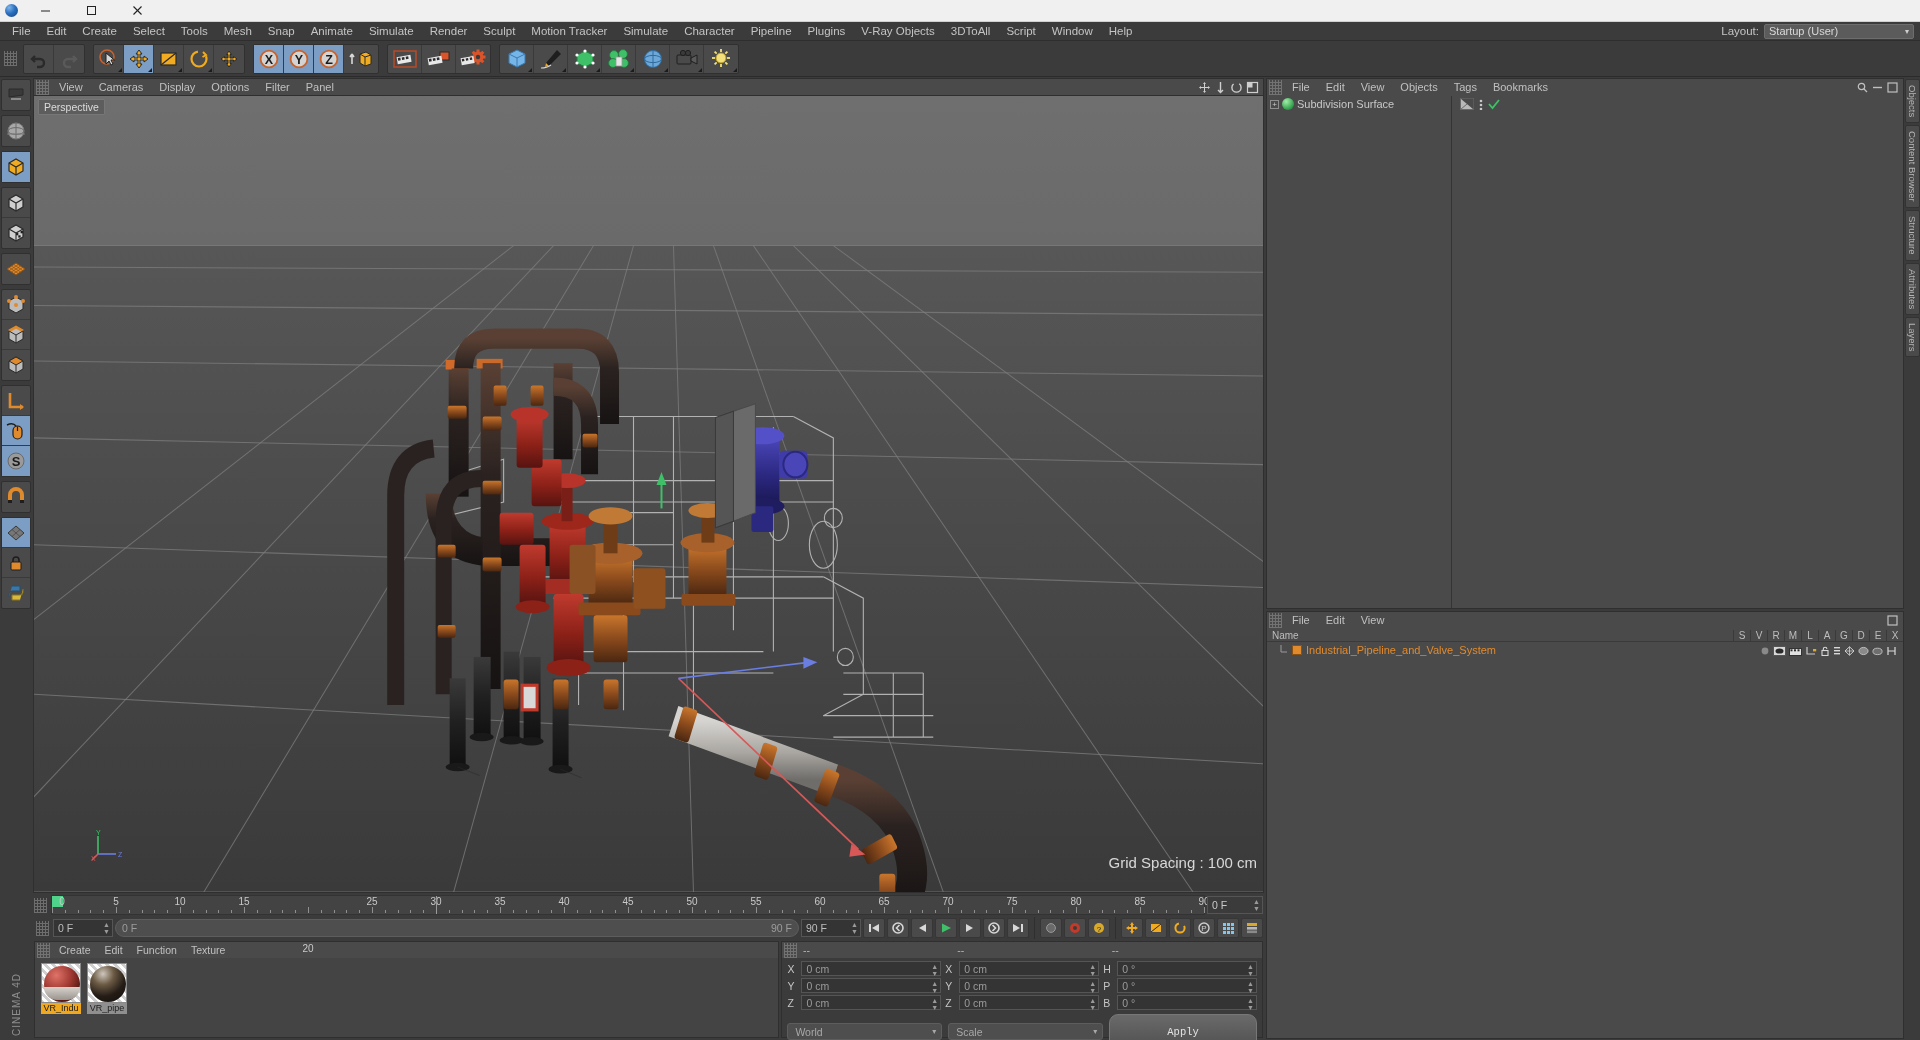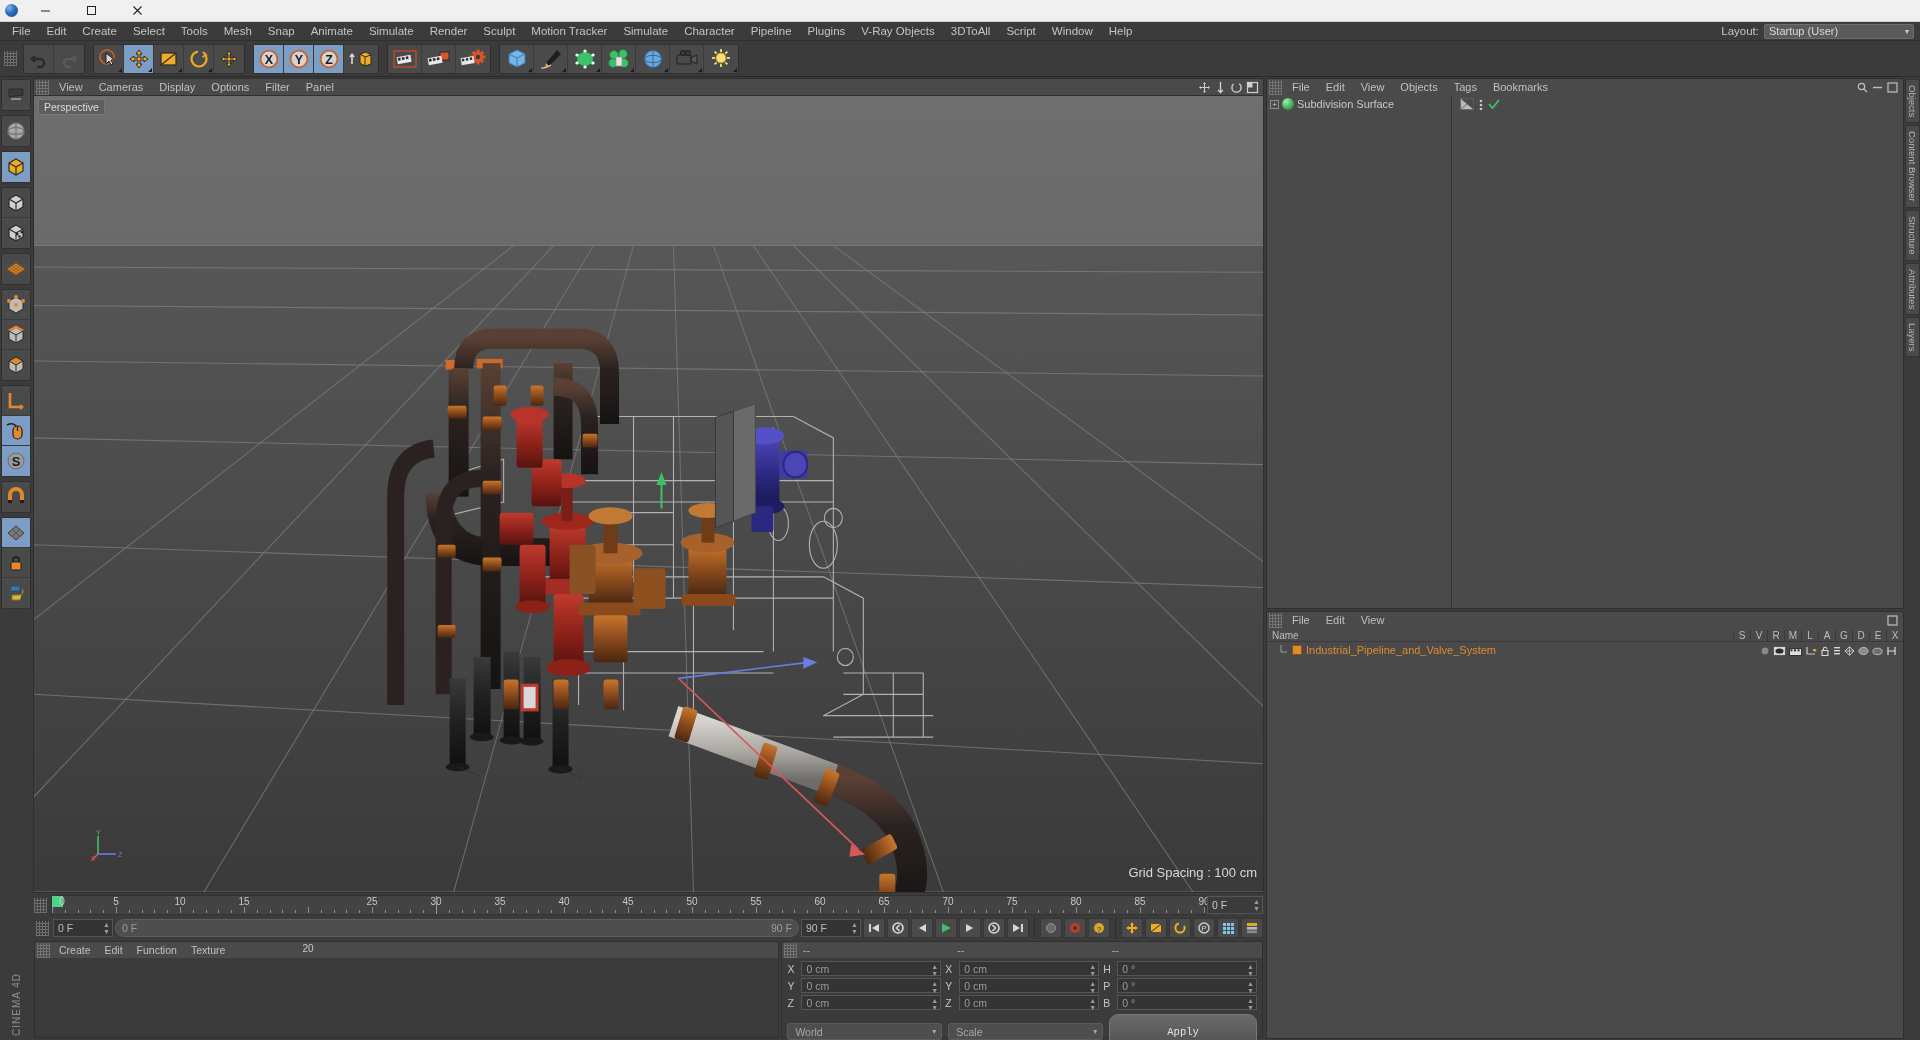--- a/index.html
+++ b/index.html
@@ -68,21 +68,21 @@
     background-image:repeating-linear-gradient(0deg,#8a8a8a 0 1px,transparent 1px 3px),
                      repeating-linear-gradient(90deg,#8a8a8a 0 1px,transparent 1px 3px);
     background-size:3px 3px;opacity:.65;}
   .vpmenu .mi{font-size:11px;color:#c0c0c0;padding:0 8px;line-height:17px;}
   .vpmenu .vpicons{margin-left:auto;display:flex;gap:3px;padding-right:4px;}
 
   .viewport{position:relative;flex:1 1 auto;min-height:0;overflow:hidden;border:1px solid #2f2f2f;
     background:linear-gradient(#6e6e6e 0%,#6a6a6a 37.5%,#555555 37.6%,#3d3d3d 100%);}
   .persp-tag{position:absolute;left:4px;top:3px;background:#5d5d5d;border:1px solid #777;
     font-size:10.5px;color:#dcdcdc;padding:1px 5px;border-radius:1px;z-index:6;}
-  .gridspacing{position:absolute;right:6px;bottom:12px;font-size:13px;color:#d8d8d8;z-index:6;}
+  .gridspacing{position:absolute;right:6px;bottom:21px;font-size:15px;color:#d8d8d8;z-index:6;}
   .axisgiz{position:absolute;left:56px;bottom:26px;z-index:6;}
 
   
   .timeline{height:22px;background:#3b3b3b;display:flex;align-items:center;flex:0 0 22px;position:relative;}
   .tl-track{flex:1;height:20px;position:relative;background:#434343;border:1px solid #333;margin-left:2px;}
   .tl-green{position:absolute;left:0;top:0;width:11px;height:11px;background:#4fd38a;}
   .tl-lbl{position:absolute;top:0px;font-size:10px;color:#c9c9c9;transform:translateX(-50%);}
   .tl-tick{position:absolute;bottom:1px;width:1px;background:#8f8f8f;}
   .tl-field{width:56px;height:18px;background:#3b3b3b;border:1px solid #555;font-size:10.5px;
     color:#c9c9c9;display:flex;align-items:center;padding-left:4px;margin:0 2px;position:relative;}
@@ -1102,20 +1102,35 @@
 
       <div class="botrow">
         <div class="matpanel">
           <div class="panelmenu">
             <div class="grip"></div>
             <div class="mi">Create</div>
             <div class="mi">Edit</div>
             <div class="mi">Function</div>
             <div class="mi">Texture</div>
           </div>
+          <div class="matbody">
+            <div class="matcell">
+              <div class="matthumb">
+                <div class="matsphere" style="background:radial-gradient(circle at 34% 26%, #e0736a 0%, #a03a32 42%, #5a1a16 72%, #2a0c0a 100%);"></div>
+                <div style="position:absolute;left:2px;bottom:2px;width:36px;height:13px;border-bottom-left-radius:18px;border-bottom-right-radius:18px;background:linear-gradient(#d8d2cc,#9a948e);"></div>
+              </div>
+              <div class="matname sel">VR_Indu</div>
+            </div>
+            <div class="matcell">
+              <div class="matthumb">
+                <div class="matsphere" style="background:radial-gradient(circle at 36% 22%, #cfc6bb 0%, #6b5a44 30%, #241c16 62%, #100c0a 100%);"></div>
+              </div>
+              <div class="matname un">VR_pipe</div>
+            </div>
+          </div>
         </div>
 
         <div class="coordpanel">
           <div class="coordhead">
             <div class="grip"></div>
             <div class="c">--</div>
             <div class="c">--</div>
             <div class="c">--</div>
           </div>
           <div class="coordbody">

